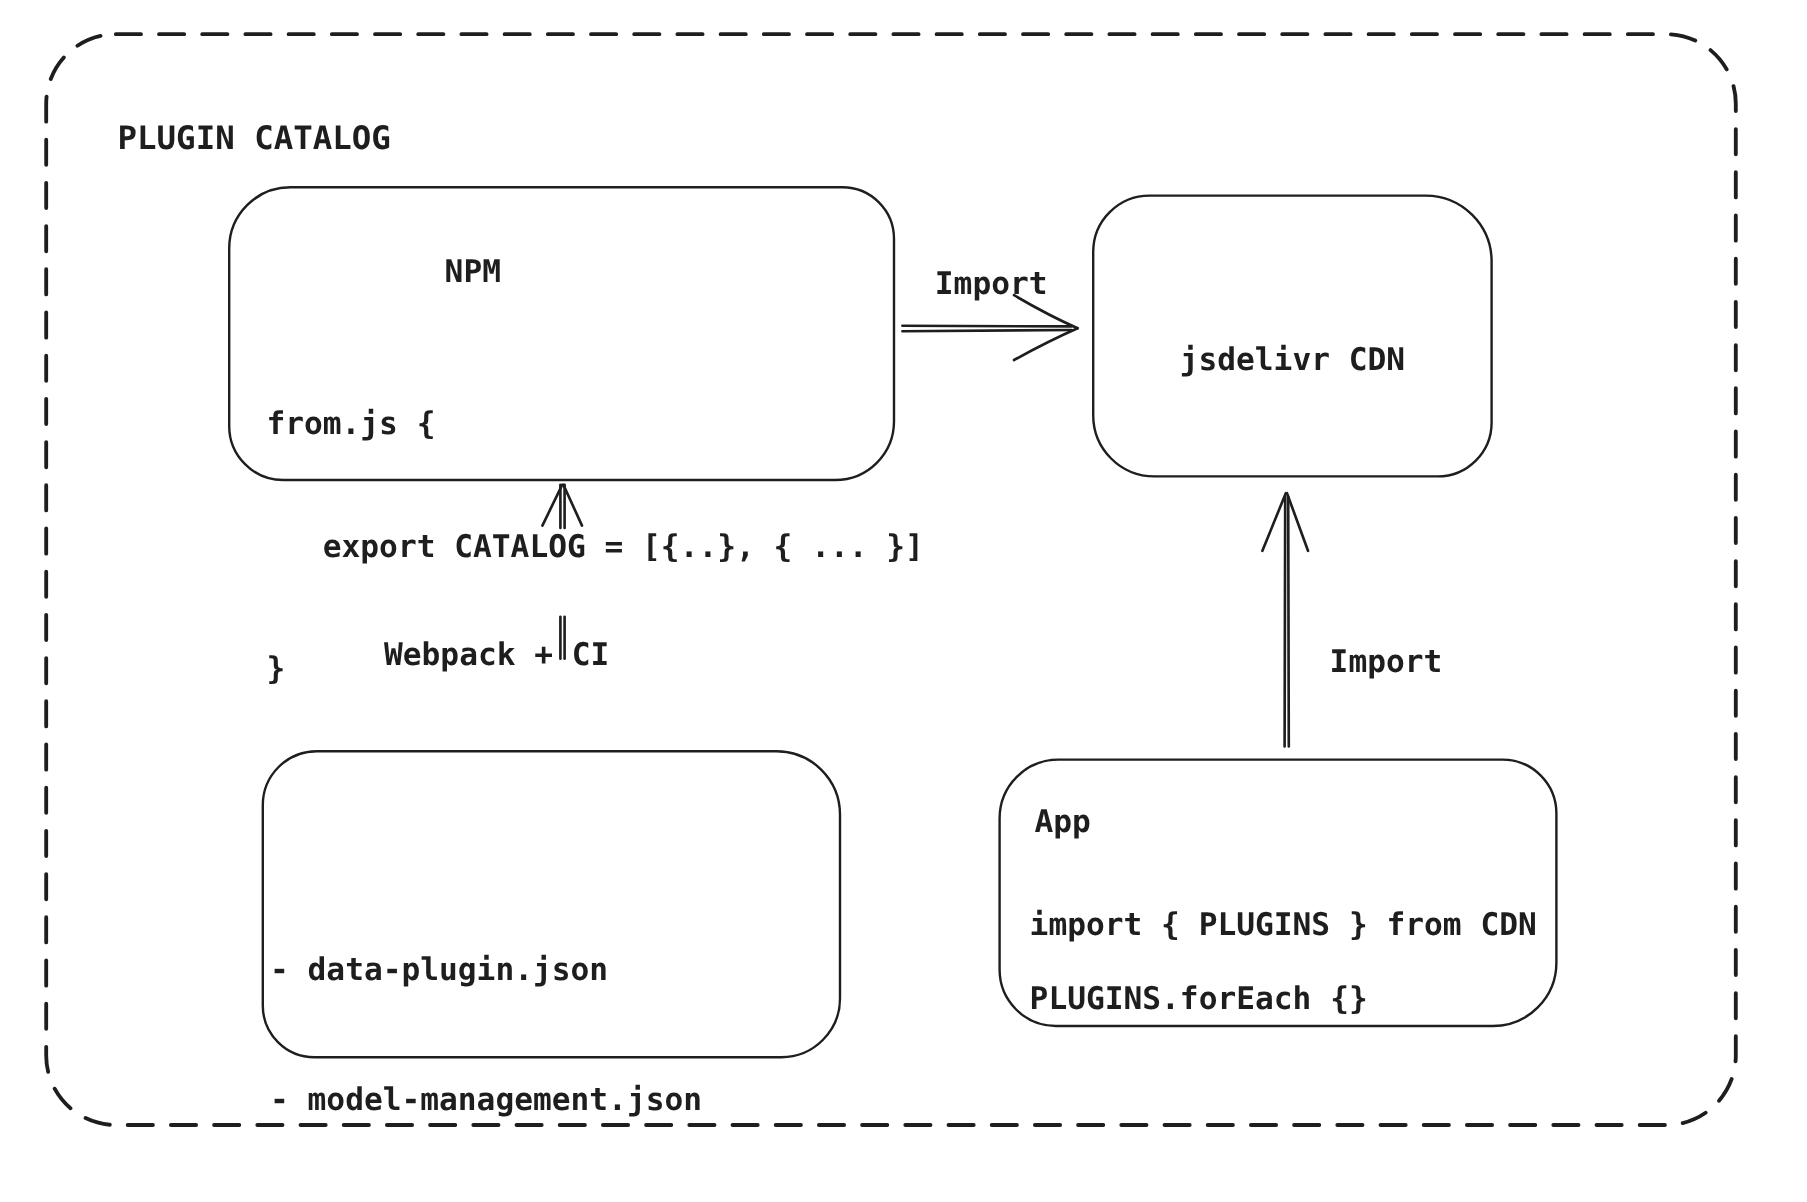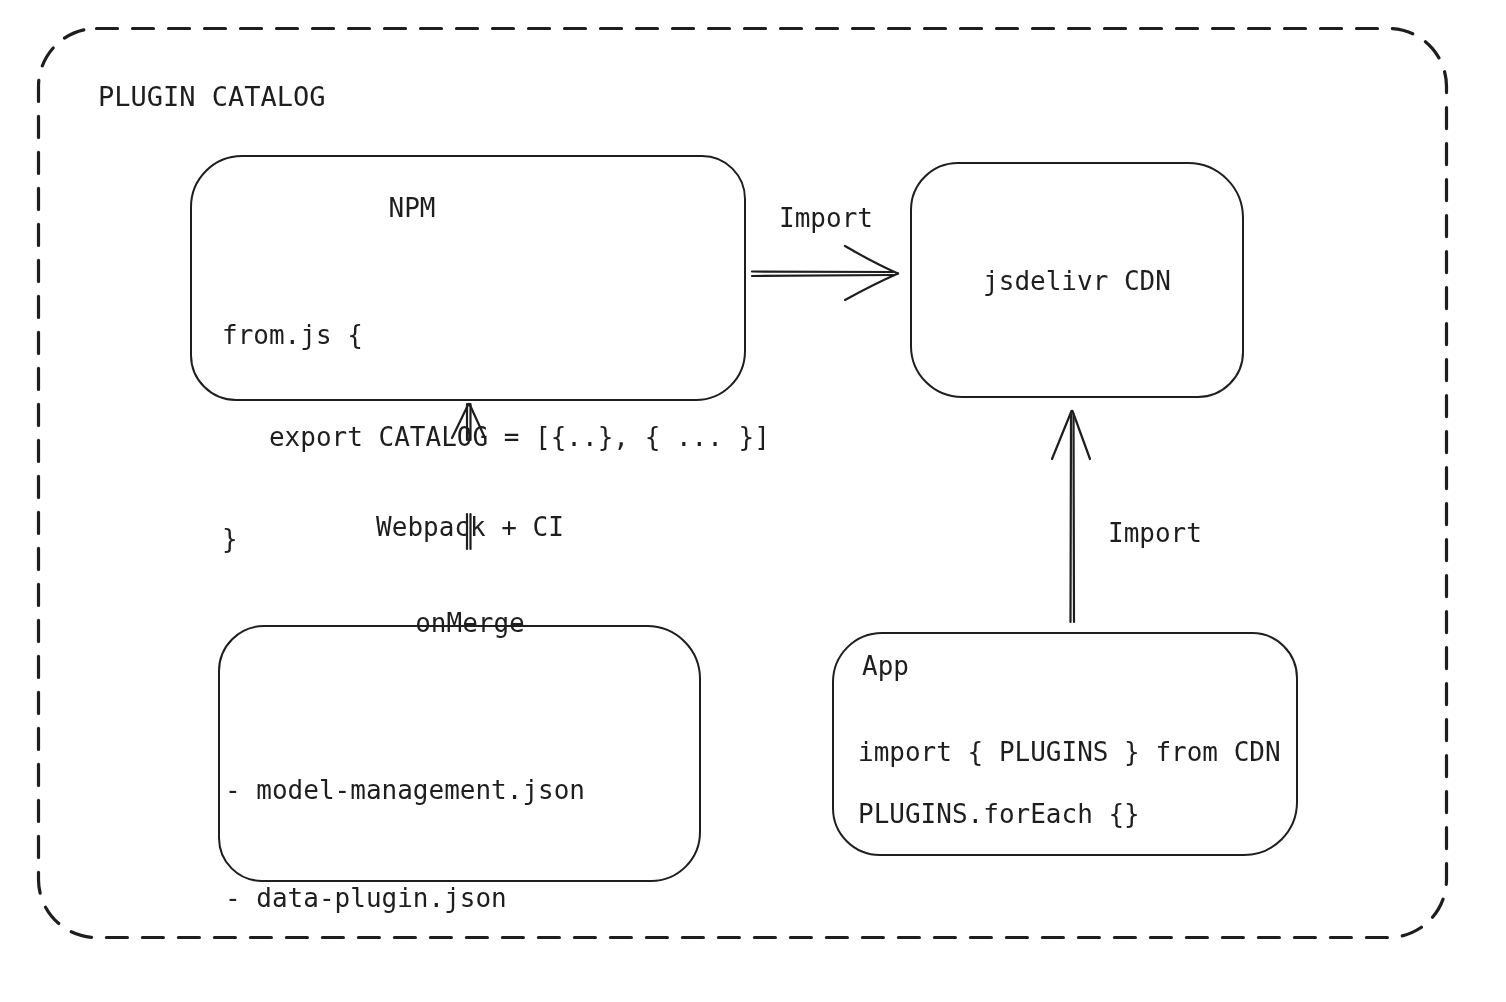--- a/index.html
+++ b/index.html
@@ -44,30 +44,31 @@
     border-radius: 46px 54px 50px 44px;
   }
   .node-app {
     left: 832px; top: 632px; width: 466px; height: 224px;
     border-radius: 50px 46px 54px 48px;
   }
   .txt {
     position: absolute;
     font-size: 26px;
     line-height: 32px;
-    font-weight: 400;
+    font-weight: 700;
     white-space: pre;
     z-index: 2;
+    margin-top: 19px;
   }
   .frame-title { left: 98px; top: 81px; font-size: 27px; }
-  .npm-title   { left: 190px; top: 192px; width: 444px; text-align: center; }
+  .npm-title   { left: 172px; top: 192px; width: 444px; text-align: center; }
   .npm-code    { left: 222px; top: 250px; line-height: 34px; }
   .cdn-label   { left: 910px; top: 265px; width: 334px; text-align: center; }
   .cache-label { left: 752px; top: 202px; width: 148px; text-align: center; }
-  .webpack-label { left: 320px; top: 447px; width: 300px; text-align: center; }
+  .webpack-label { left: 320px; top: 447px; width: 300px; }
   .repo-title  { left: 237px; top: 568px; width: 400px; text-align: center; }
   .repo-code   { left: 225px; top: 700px; line-height: 36px; }
   .app-title   { left: 862px; top: 650px; }
   .app-line1   { left: 858px; top: 736px; }
   .app-line2   { left: 858px; top: 798px; }
   .import-label { left: 1108px; top: 517px; }
 </style>
 </head>
 <body>
 
@@ -111,27 +112,26 @@
     <div>}</div>
   </div>
 
   <div class="txt cache-label">Import</div>
 
   <div class="node node-cdn"></div>
   <div class="txt cdn-label">jsdelivr CDN</div>
 
   <div class="txt webpack-label">
     <div>Webpack + CI</div>
-    <div>onMerge</div>
   </div>
 
   <div class="node node-repo"></div>
   <div class="txt repo-code">
+    <div>- data-plugin.json</div>
     <div>- model-management.json</div>
-    <div>- data-plugin.json</div>
     <div>...</div>
   </div>
 
   <div class="txt import-label">Import</div>
 
   <div class="node node-app"></div>
   <div class="txt app-title">App</div>
   <div class="txt app-line1">import { PLUGINS } from CDN</div>
   <div class="txt app-line2">PLUGINS.forEach {}</div>
 

